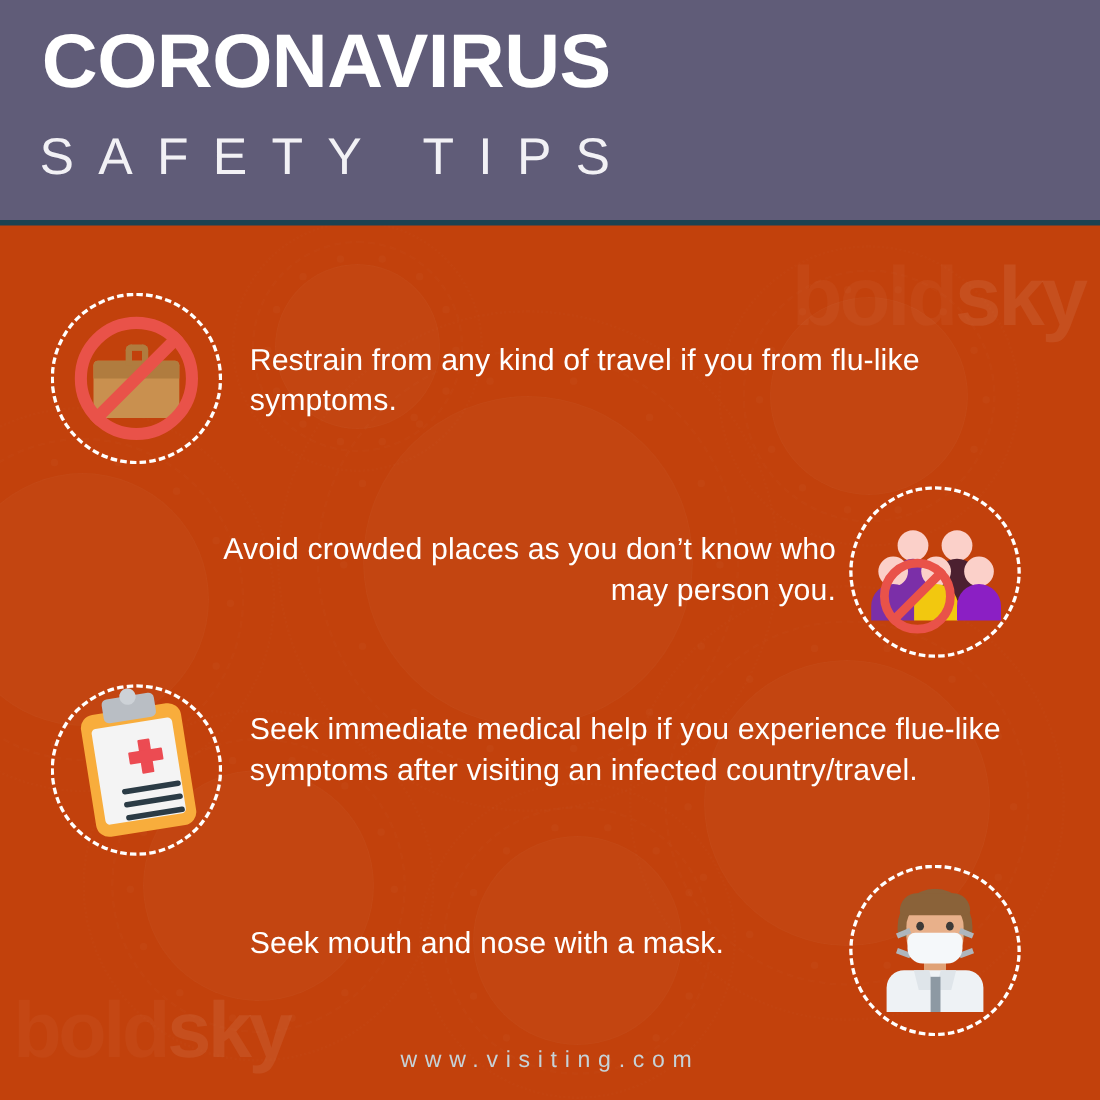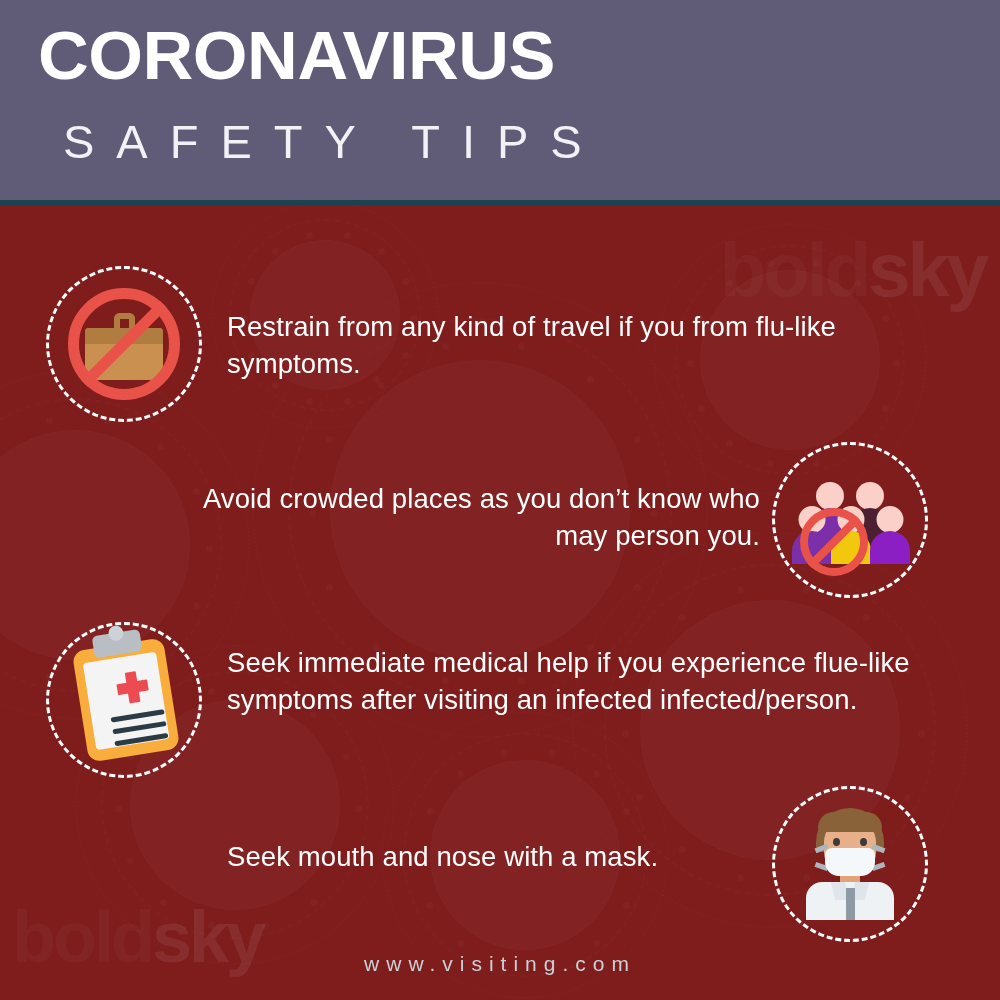--- a/index.html
+++ b/index.html
@@ -7,21 +7,21 @@
   body {
     font-family:"Liberation Sans", sans-serif;
     background:#072a3a;
     overflow:hidden;
     position:relative;
   }
   #poster {
     position:relative;
     width:1000px;
     height:1000px;
-    background:#7f1d1d;
+    background:#c2410c;
     overflow:hidden;
   }
 
   
   .bg-virus-layer {
     position:absolute; inset:0;
     overflow:hidden;
     pointer-events:none;
   }
   .virus {
@@ -67,21 +67,20 @@
     white-space:nowrap;
   }
   #title-sub {
     position:absolute; left:36px; top:112px;
     font-size:47px;
     line-height:60px;
     font-weight:300;
     color:#f2f1f5;
     letter-spacing:22px;
     white-space:nowrap;
-    margin-left:27px;
   }
   #covid-tag {
     position:absolute; right:26px; top:118px;
     font-size:48px;
     line-height:54px;
     font-weight:bold;
     color:#ccd96c;
     letter-spacing:0px;
     white-space:nowrap;
   }
@@ -416,21 +415,21 @@
           <div class="cross-v"></div>
           <div class="cross-h"></div>
           <div class="clip-line" style="top:58px;"></div>
           <div class="clip-line" style="top:70px;"></div>
           <div class="clip-line" style="top:82px;"></div>
         </div>
         <div class="clip-clamp"></div>
         <div class="clip-clamp-knob"></div>
       </div>
     </div>
-    <div class="tip-text" style="left:227px; top:644px; width:700px;">Seek immediate medical help if you experience flue-like symptoms after visiting an infected infected/person.</div>
+    <div class="tip-text" style="left:227px; top:644px; width:700px;">Seek immediate medical help if you experience flue-like symptoms after visiting an infected country/travel.</div>
   </div>
 
   <div class="tip">
     <div id="icon-mask">
       <div class="dash-circle" style="left:0; top:0; width:156px; height:156px;"></div>
       <div class="mperson">
         <div class="m-hair"></div>
         <div class="m-face"></div>
         <div class="m-hair-front"></div>
         <div class="m-eye l"></div>

